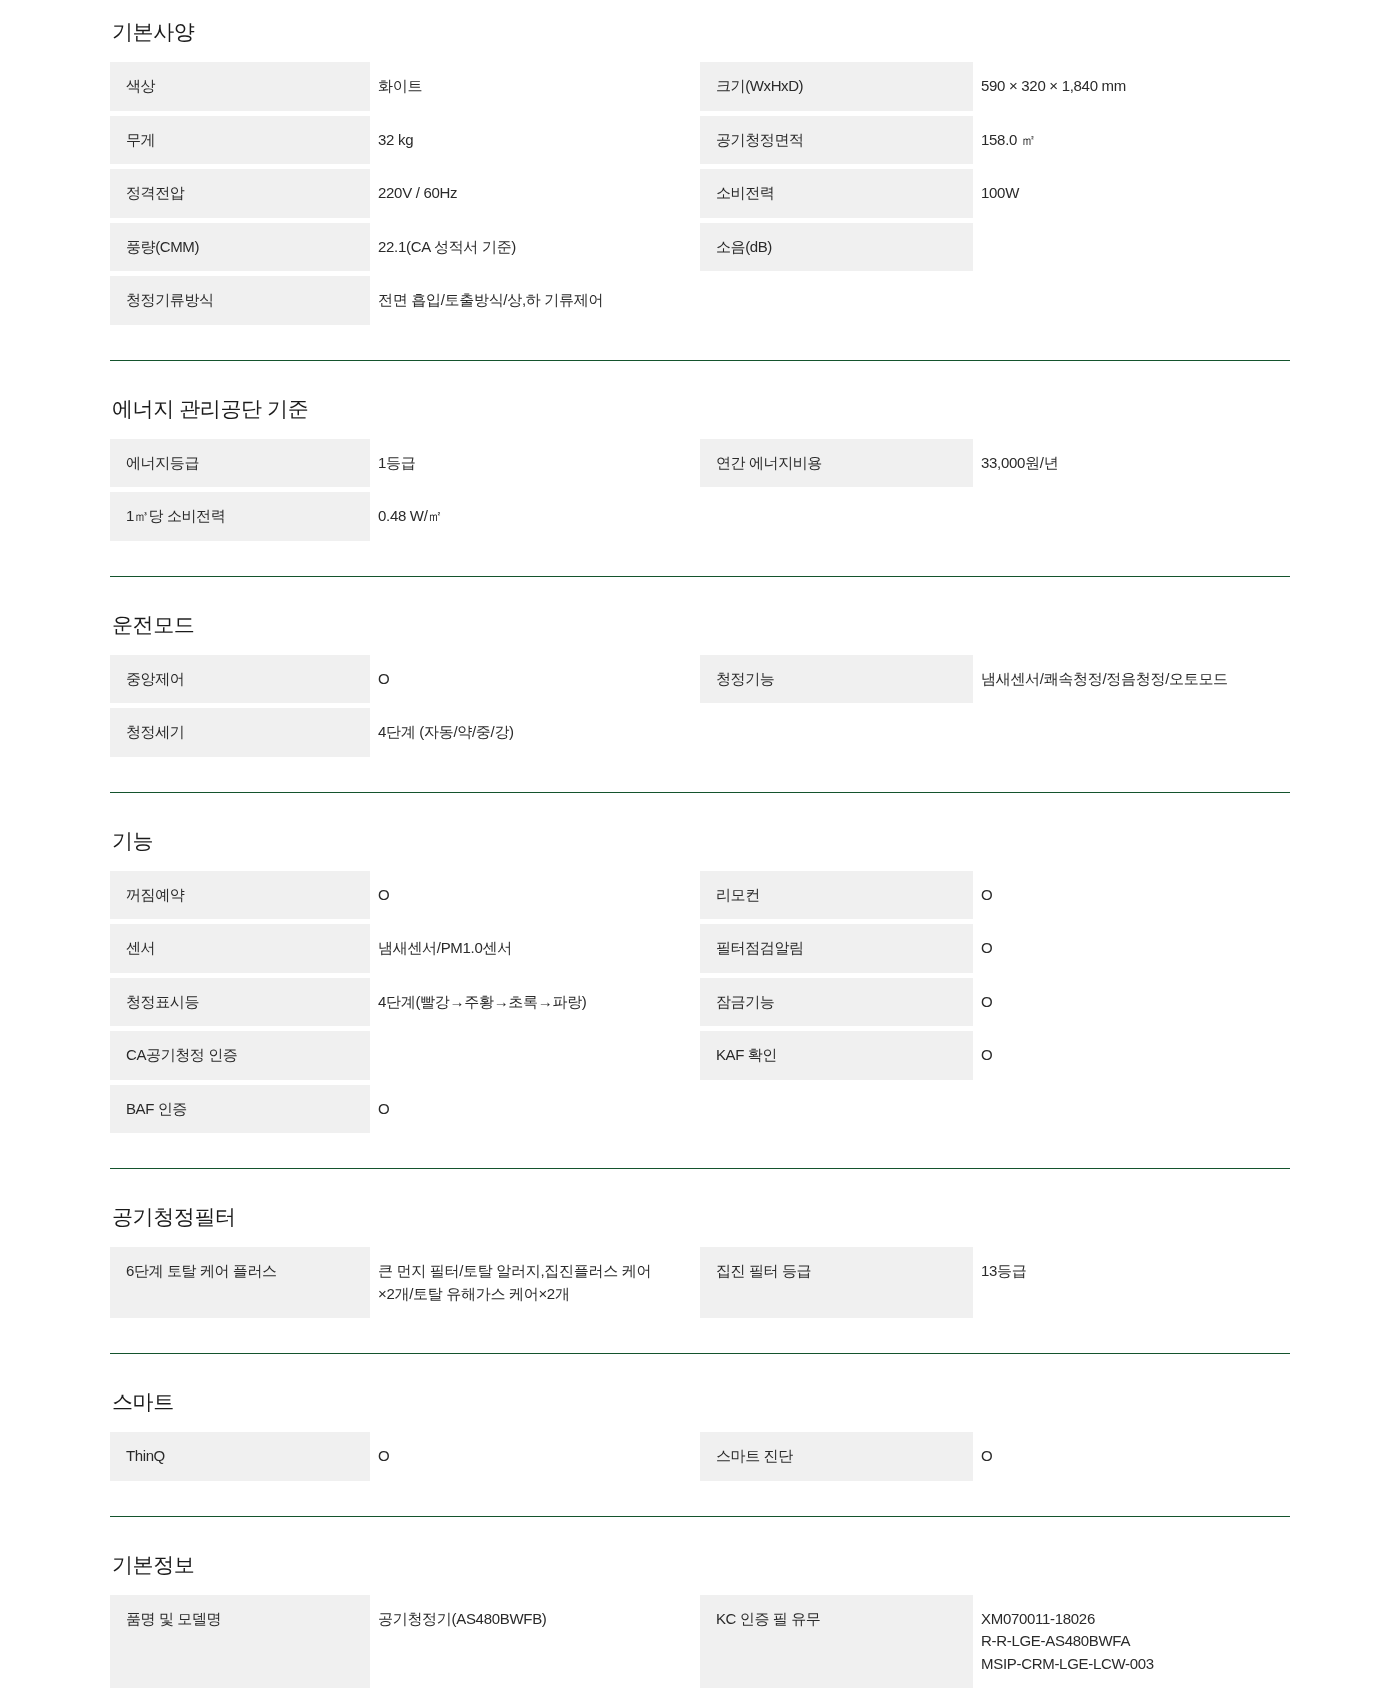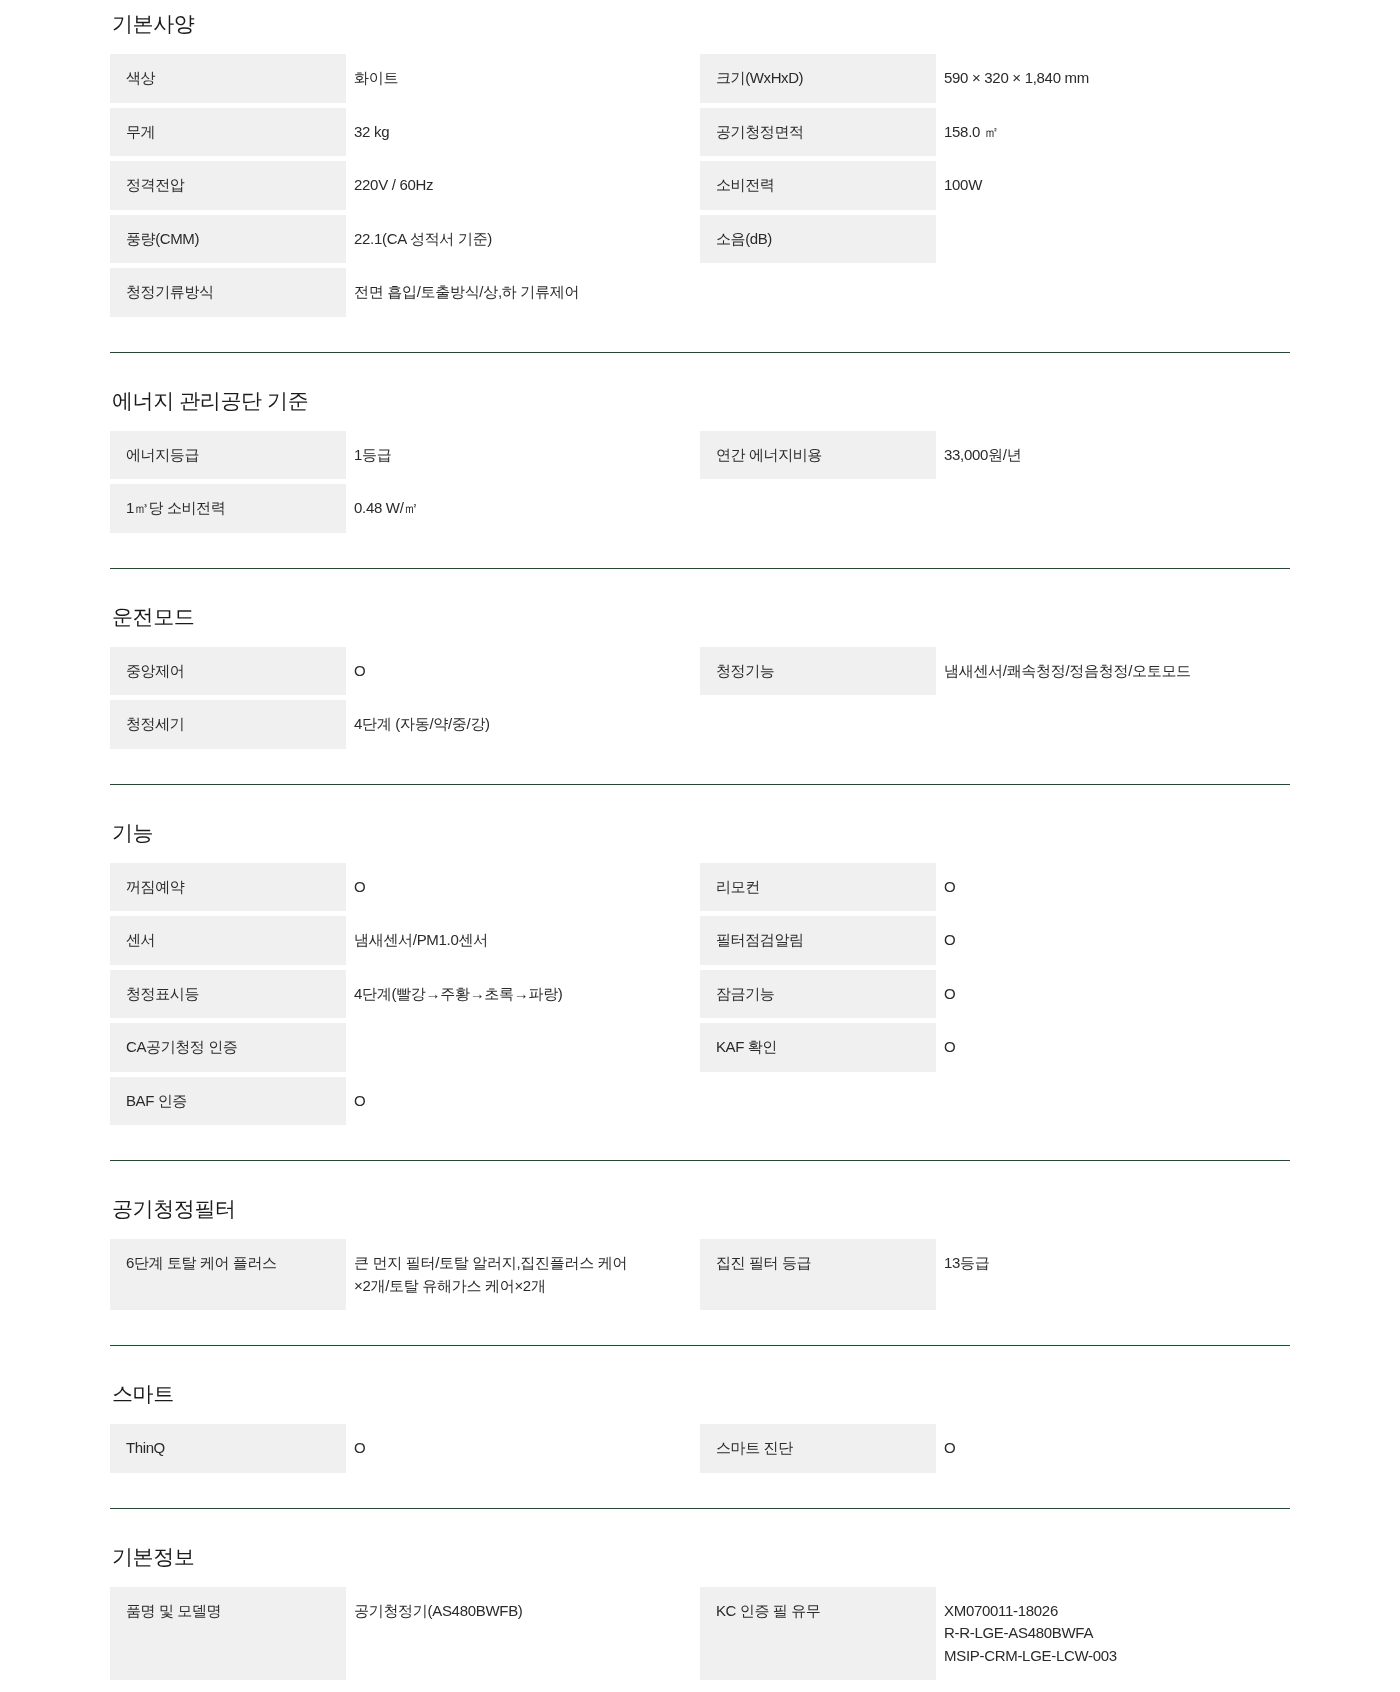--- a/index.html
+++ b/index.html
@@ -14,20 +14,21 @@
     font-family: "Liberation Sans", "DejaVu Sans", sans-serif;
     color: #1a1a1a;
     -webkit-font-smoothing: antialiased;
   }
   .page {
     width: 1400px;
     padding: 0 110px 40px 110px;
   }
   .section {
     padding-top: 10px;
+    margin-top: 8px;
   }
   .section + .section {
     border-top: 1px solid #14532d;
     margin-top: 30px;
     padding-top: 34px;
   }
   .section-title {
     font-size: 21px;
     font-weight: 400;
     color: #1a1a1a;
@@ -39,40 +40,40 @@
     flex-wrap: wrap;
     column-gap: 0;
   }
   .spec-row {
     display: flex;
     width: 50%;
     align-items: stretch;
     margin-bottom: 5px;
   }
   .spec-label {
-    width: 236px;
+    width: 260px;
     flex: none;
     background: #f0f0f0;
     color: #2a2a2a;
     font-size: 15px;
     letter-spacing: -0.4px;
     padding: 13px 16px 13px 16px;
     line-height: 1.45;
   }
   .spec-value {
     flex: 1;
     padding: 13px 18px 13px 8px;
     font-size: 15px;
     color: #2a2a2a;
     letter-spacing: -0.3px;
     line-height: 1.5;
     white-space: pre-line;
   }
   .spec-row.right .spec-label {
-    width: 236px;
+    width: 273px;
   }
   .gap-after { margin-bottom: 26px; justify-content: center; }
 </style>
 </head>
 <body>
 
 <div class="page">
 
   <div class="section">
     <h2 class="section-title">기본사양</h2>

